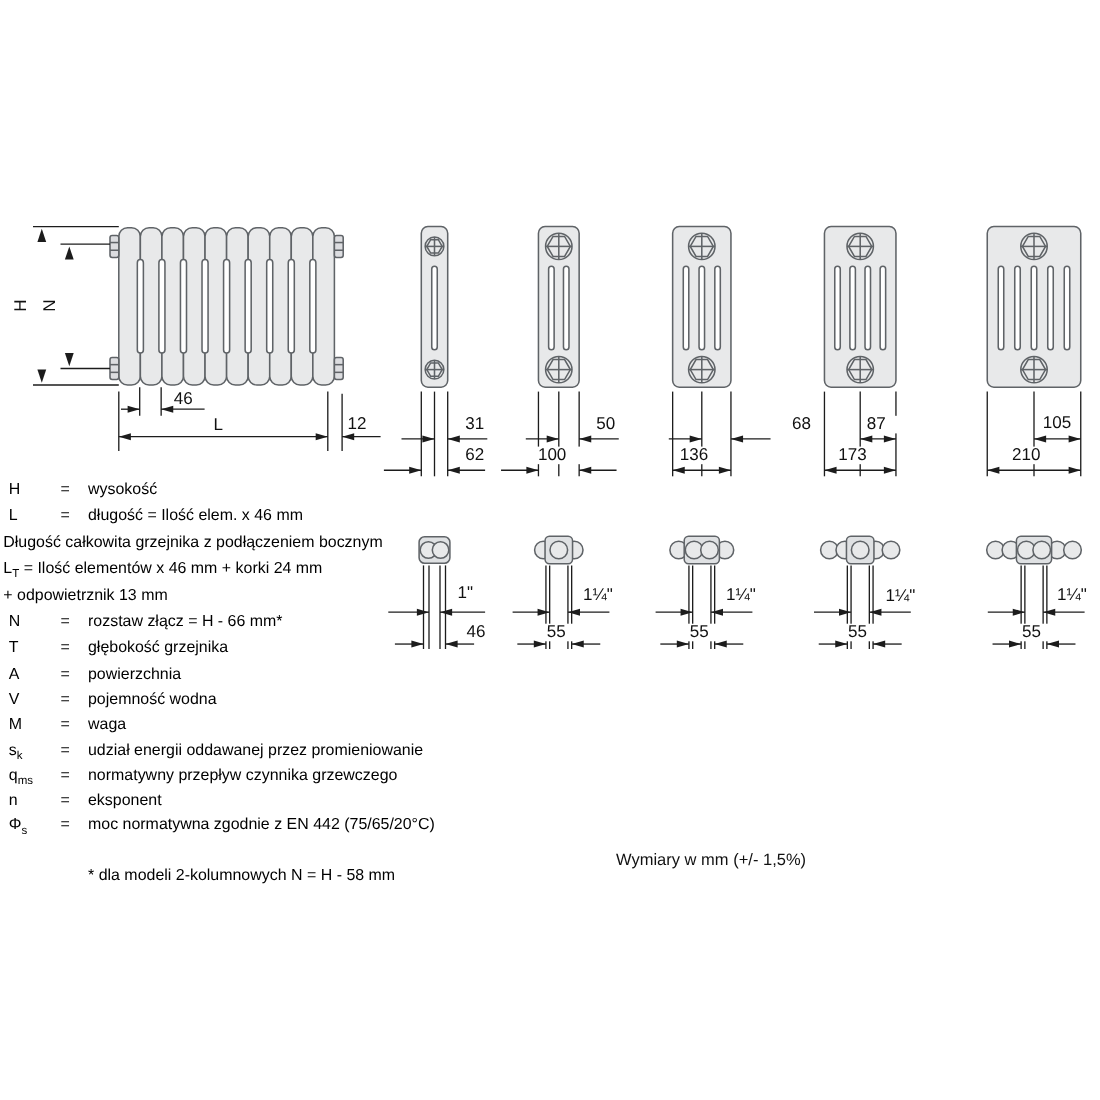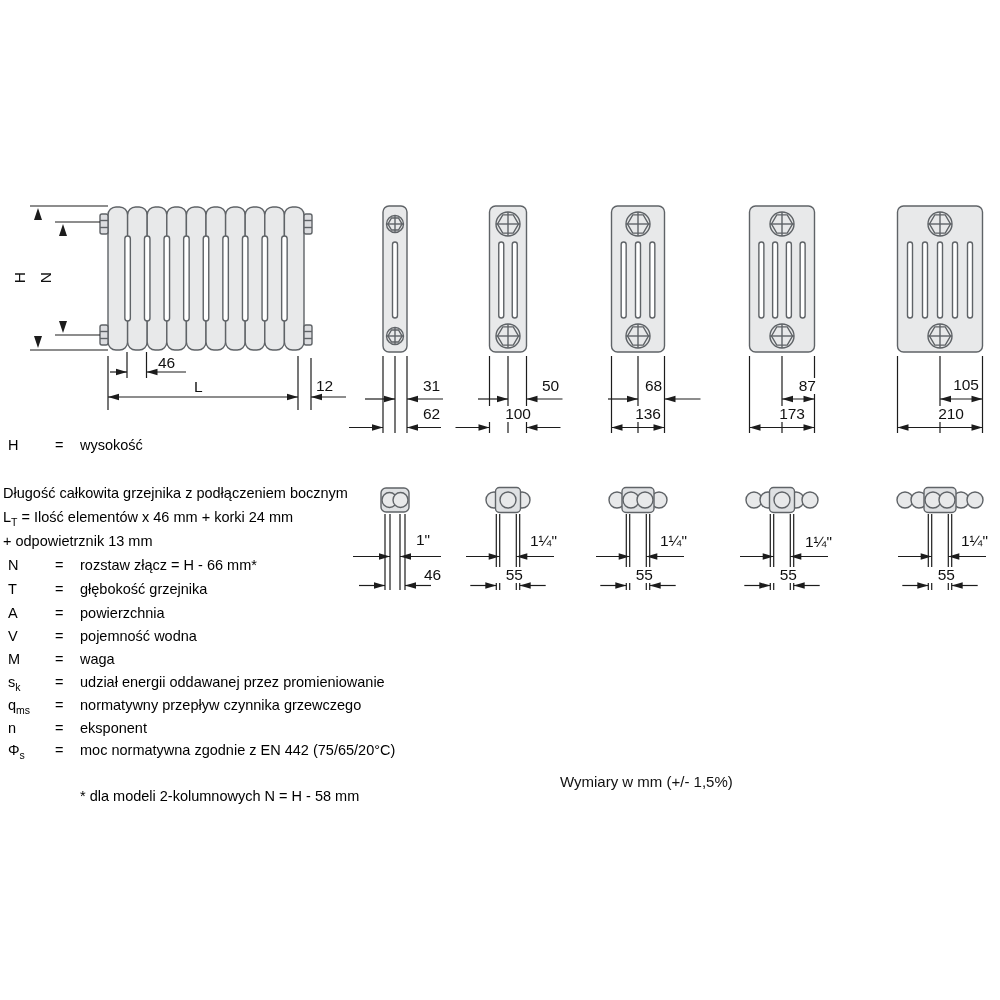--- a/index.html
+++ b/index.html
@@ -1,21 +1,21 @@
 <!DOCTYPE html>
 <html><head>
 <meta charset="utf-8">
 <style>
   html,body{margin:0;padding:0;background:#ffffff;}
   #stage{position:relative;width:1000px;height:1000px;background:#fff;overflow:hidden;
          font-family:"Liberation Sans","DejaVu Sans",sans-serif;color:#111;}
   #draw{position:absolute;left:0;top:0;}
   .dlab{position:absolute;font-size:15.5px;color:#111;white-space:nowrap;line-height:1;}
   .rot{transform:rotate(-90deg);transform-origin:center;}
-  .c{text-align:right;background:#fff;padding:0 2px;}
+  .c{text-align:left;background:#fff;padding:0 2px;}
   .lrow{position:absolute;left:8px;font-size:14.5px;white-space:nowrap;color:#000000;}
   .lrow .sym{display:inline-block;width:47px;}
   .lrow .eq{display:inline-block;width:25px;}
   .lrow.flow{left:3px;}
   .lrow.indent{left:80px;}
   .lrow.flowsym .symf{display:inline;margin-top:20px;}
   sub{font-size:10.5px;}
   .note{position:absolute;font-size:15px;color:#111;white-space:nowrap;}
 </style>
 </head>
@@ -281,21 +281,21 @@
     </svg>
 
   <span class="dlab rot" style="left:14px;top:270px">H</span>
   <span class="dlab rot" style="left:40px;top:270px">N</span>
   <span class="dlab" style="left:158px;top:355px">46</span>
   <span class="dlab" style="left:194px;top:379px">L</span>
   <span class="dlab" style="left:316px;top:378px">12</span>
 
   <span class="dlab" style="left:423px;top:378px">31</span>
   <span class="dlab" style="left:542px;top:378px">50</span>
-  <span class="dlab" style="left:645px;top:378px">68</span>
+  <span class="dlab" style="left:720px;top:378px">68</span>
   <span class="dlab c" style="left:786px;top:378px;width:28px">87</span>
   <span class="dlab c" style="left:946px;top:377px;width:31px">105</span>
 
   <span class="dlab" style="left:423px;top:406px">62</span>
   <span class="dlab c" style="left:487px;top:406px;width:42px">100</span>
   <span class="dlab c" style="left:616px;top:406px;width:43px">136</span>
   <span class="dlab c" style="left:760px;top:406px;width:43px">173</span>
   <span class="dlab c" style="left:918px;top:406px;width:44px">210</span>
 
   <span class="dlab" style="left:416px;top:532px">1"</span>
@@ -304,20 +304,21 @@
   <span class="dlab" style="left:805px;top:534px">1¼"</span>
   <span class="dlab" style="left:961px;top:533px">1¼"</span>
 
   <span class="dlab" style="left:424px;top:567px">46</span>
   <span class="dlab c" style="left:495px;top:567px;width:26px">55</span>
   <span class="dlab c" style="left:625px;top:567px;width:26px">55</span>
   <span class="dlab c" style="left:769px;top:567px;width:26px">55</span>
   <span class="dlab c" style="left:927px;top:567px;width:26px">55</span>
 
   <div class="lrow" style="top:437px"><span class="sym"><span>H</span><sub></sub></span><span class="eq">=</span><span class="txt">wysokość</span></div>
+  <div class="lrow" style="top:461px"><span class="sym"><span>L</span><sub></sub></span><span class="eq">=</span><span class="txt">długość = Ilość elem. x 46 mm</span></div>
   <div class="lrow flow" style="top:485px"><span class="txt">Długość całkowita grzejnika z podłączeniem bocznym</span></div>
   <div class="lrow flow flowsym" style="top:509px"><span class="symf"><span>L</span><sub>T</sub></span> <span class="txt">= Ilość elementów x 46 mm + korki 24 mm</span></div>
   <div class="lrow flow" style="top:533px"><span class="txt">+ odpowietrznik 13 mm</span></div>
   <div class="lrow" style="top:557px"><span class="sym"><span>N</span><sub></sub></span><span class="eq">=</span><span class="txt">rozstaw złącz = H - 66 mm*</span></div>
   <div class="lrow" style="top:581px"><span class="sym"><span>T</span><sub></sub></span><span class="eq">=</span><span class="txt">głębokość grzejnika</span></div>
   <div class="lrow" style="top:605px"><span class="sym"><span>A</span><sub></sub></span><span class="eq">=</span><span class="txt">powierzchnia</span></div>
   <div class="lrow" style="top:628px"><span class="sym"><span>V</span><sub></sub></span><span class="eq">=</span><span class="txt">pojemność wodna</span></div>
   <div class="lrow" style="top:651px"><span class="sym"><span>M</span><sub></sub></span><span class="eq">=</span><span class="txt">waga</span></div>
   <div class="lrow" style="top:697px"><span class="sym"><span>q</span><sub>ms</sub></span><span class="eq">=</span><span class="txt">normatywny przepływ czynnika grzewczego</span></div>
   <div class="lrow" style="top:674px"><span class="sym"><span>s</span><sub>k</sub></span><span class="eq">=</span><span class="txt">udział energii oddawanej przez promieniowanie</span></div>

